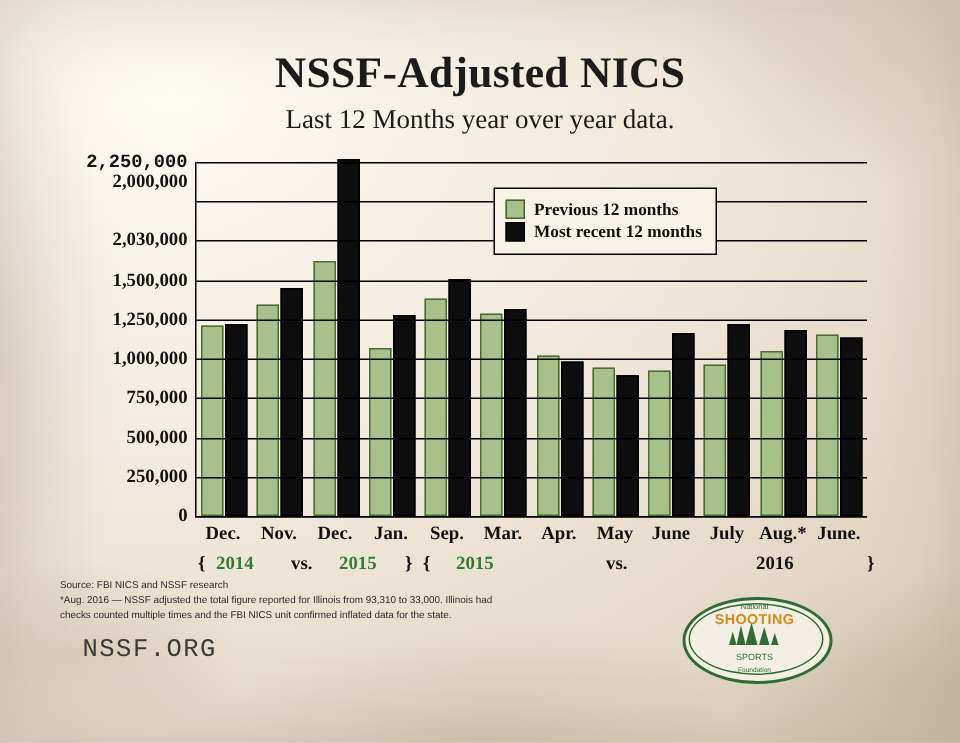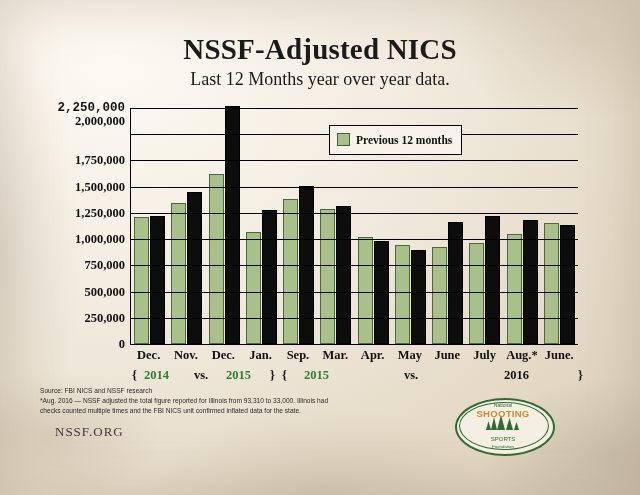--- a/index.html
+++ b/index.html
@@ -66,21 +66,21 @@
   .yearband span{position:absolute;white-space:nowrap;}
   .green{color:#2f7d32;}
 
   
   .notes{position:absolute;left:40px;top:386px;width:330px;z-index:5;
          font-size:6.6px;color:#2b2b2b;line-height:1.55;font-family:"Liberation Sans",sans-serif;}
   .notes div{white-space:nowrap;}
 
   
   .nssforg{position:absolute;left:55px;top:424px;z-index:5;
-           font-size:13px;letter-spacing:1px;color:#3a3a3a;font-family:Liberation Serif, serif;}
+           font-size:17px;letter-spacing:1px;color:#3a3a3a;font-family:Liberation Mono, monospace;}
 
   
   .logo{position:absolute;left:455px;top:392px;width:96px;height:66px;z-index:6;}
   .logo .oval{position:absolute;left:0;top:6px;width:96px;height:54px;border-radius:50%;
               background:#f4efe3;border:2px solid #2f6b33;}
   .logo .oval2{position:absolute;left:4px;top:10px;width:88px;height:46px;border-radius:50%;
                border:1px solid #2f6b33;}
   .logo .txt1{position:absolute;left:0;top:10px;width:96px;text-align:center;
               font-size:5px;color:#2f6b33;font-family:"Liberation Sans",sans-serif;}
   .logo .txt2{position:absolute;left:0;top:17px;width:96px;text-align:center;
@@ -162,31 +162,35 @@
         <div class="ylabel" style="top: 183.556px;">500,000</div>
         <div class="gridline" style="top: 157.333px;"></div>
         <div class="ylabel" style="top: 157.333px;">750,000</div>
         <div class="gridline" style="top: 131.111px;"></div>
         <div class="ylabel" style="top: 131.111px;">1,000,000</div>
         <div class="gridline" style="top: 104.889px;"></div>
         <div class="ylabel" style="top: 104.889px;">1,250,000</div>
         <div class="gridline" style="top: 78.6667px;"></div>
         <div class="ylabel" style="top: 78.6667px;">1,500,000</div>
         <div class="gridline" style="top: 52.4444px;"></div>
-        <div class="ylabel" style="top: 52.4444px;">1,750,000</div>
+        <div class="ylabel" style="top: 52.4444px;">2,030,000</div>
         <div class="gridline" style="top: 26.2222px;"></div>
         <div class="ylabel" style="top: 13px; text-align: right;">2,000,000</div>
         <div class="gridline" style="top: 0px;"></div>
         <div class="ylabel" style="top: 0px; font-family: Liberation Mono, monospace;">2,250,000</div>
       </div>
 
     <div class="legend">
       <div class="legrow">
         <span class="swatch prev"></span>
         <span class="legtext">Previous 12 months</span>
+      </div>
+      <div class="legrow">
+        <span class="swatch recent"></span>
+        <span class="legtext">Most recent 12 months</span>
       </div>
     </div>
   </div>
 
   <div class="xaxis" id="xaxis">
       <div class="xlab">Dec.</div>
       <div class="xlab">Nov.</div>
       <div class="xlab">Dec.</div>
       <div class="xlab">Jan.</div>
       <div class="xlab">Sep.</div>

